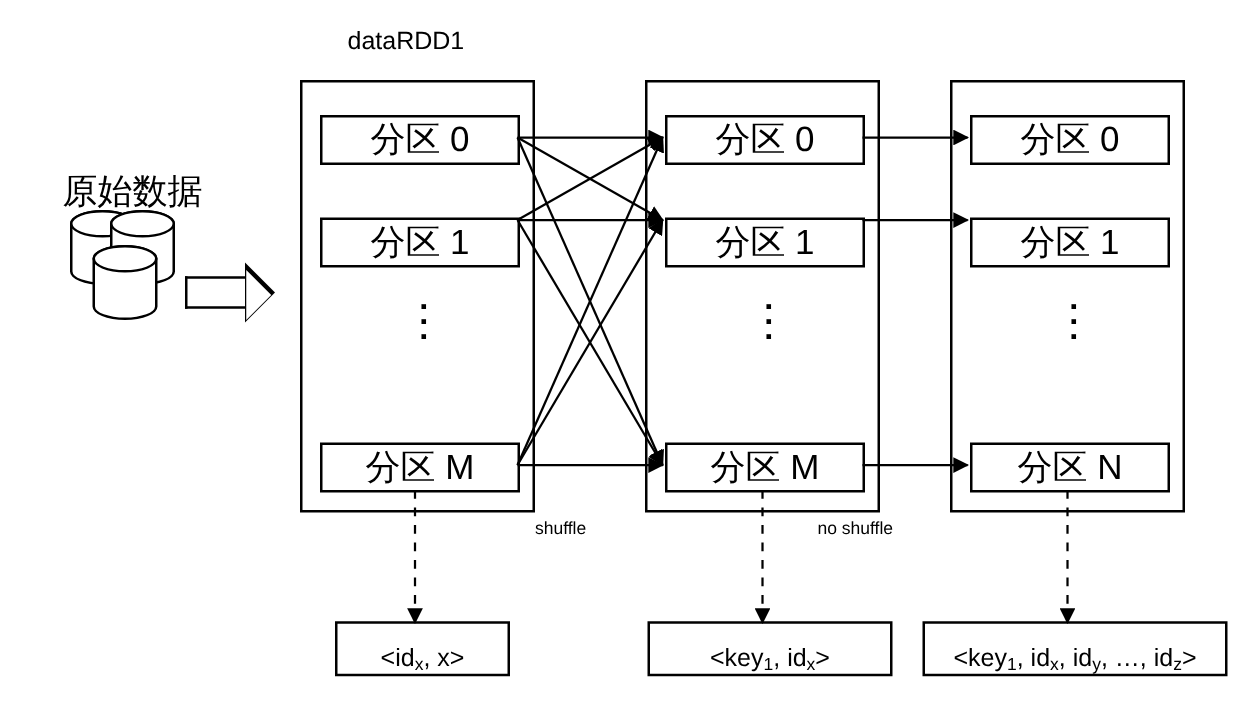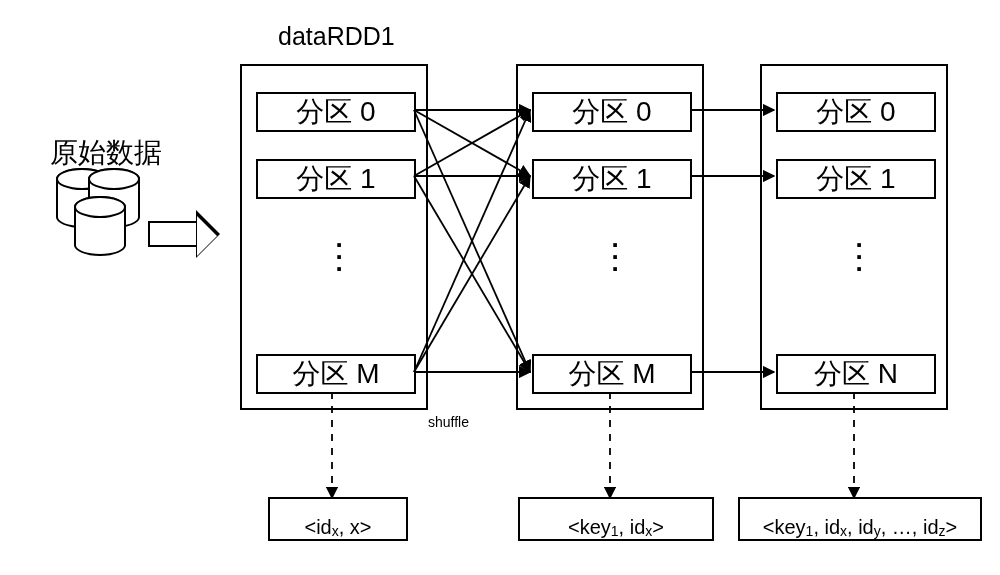--- a/index.html
+++ b/index.html
@@ -7,26 +7,26 @@
   .lbl-src{position:absolute;left:50px;top:134px;font-size:28px}
   .db{position:absolute;border:2px solid #000;width:48px;height:56px;border-radius:50%/18%;background:#fff}
   .db::before{content:"";position:absolute;left:-2px;right:-2px;top:-2px;height:18px;border:2px solid #000;border-radius:50%;background:#fff}
   .db1{left:56px;top:168px}
   .db2{left:88px;top:168px;z-index:1}
   .db3{left:74px;top:196px;z-index:2}
   .big-arrow{position:absolute;left:148px;top:210px}
   .big-arrow .shaft{display:inline-block;width:48px;height:22px;border:2px solid #000;border-right:none;vertical-align:middle}
   .big-arrow .head{display:inline-block;width:0;height:0;border-top:24px solid transparent;border-bottom:24px solid transparent;border-left:24px solid #000;vertical-align:middle;margin-left:-2px}
   .big-arrow .head::after{content:"";position:absolute;left:49px;top:6px;width:0;height:0;border-top:20px solid transparent;border-bottom:20px solid transparent;border-left:20px solid #fff}
-  .col-title{position:absolute;top:22px;font-size:25px}
+  .col-title{position:absolute;top:22px;font-size:20px}
   .t1{left:278px}.t2{left:554px}.t3{left:786px}
   .col{position:absolute;top:64px;width:184px;height:342px;border:2px solid #000}
   .c1{left:240px}.c2{left:516px}.c3{left:760px}
   .part{position:absolute;left:14px;width:156px;height:36px;border:2px solid #000;display:flex;align-items:center;justify-content:center;font-size:28px}
-  .p0{top:26px}.p1{top:93px}.pN{top:288px}
+  .p0{top:26px}.p1{top:108px}.pN{top:288px}
   .vdots{position:absolute;left:16px;right:0;text-align:center;font-size:26px;letter-spacing:6px;top:166px;font-weight:bold}
   .vdots span{display:block;line-height:12px}
   .op-lbl{position:absolute;top:414px;font-size:14px}
   .op1{left:428px}.op2{left:654px}
   .data-box{position:absolute;bottom:34px;height:40px;border:2px solid #000;display:flex;align-items:flex-end;justify-content:center;font-size:20px;padding:0 8px}
   .d1{left:268px;width:120px}
   .d2{left:518px;width:176px}
   .d3{left:738px;width:224px}
   svg.overlay{position:absolute;left:0;top:0;width:1000px;height:575px;pointer-events:none}
   sub{font-size:0.7em}
@@ -71,20 +71,21 @@
     <div class="part p1">分区 1</div>
     <div class="vdots">
         <span>.</span>
         <span>.</span>
         <span>.</span>
       </div>
     <div class="part pN">分区 N</div>
   </div>
 
   <div class="op-lbl op1">shuffle</div>
+  <div class="op-lbl op2">no shuffle</div>
 
   <div class="data-box d1">
     <span>&lt;id</span>
       <sub>x</sub>
       <span>, x&gt;</span>
   </div>
   <div class="data-box d2">
     <span>&lt;key</span>
       <sub>1</sub>
       <span>, id</span>

